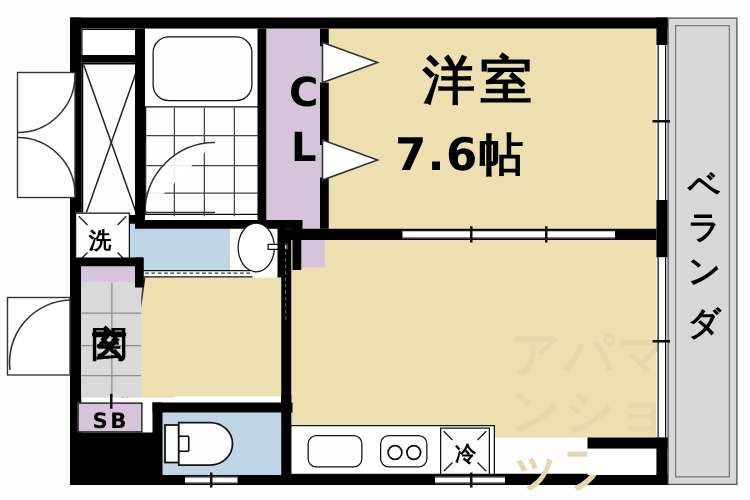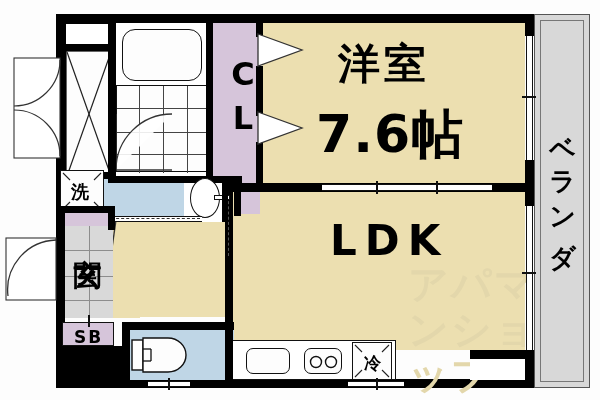--- a/index.html
+++ b/index.html
@@ -12,21 +12,21 @@
   .closet{background:#d6c5da;}
   .genkan{background:#d9d9d9;}
   .veranda{background:#d8d8d8;}
   .white{background:#ffffff;}
   
   .wall{background:#000000;}
   
   .lbl{position:absolute;color:#000;font-weight:bold;letter-spacing:1px;
        white-space:nowrap;font-family:"DejaVu Sans","Liberation Sans",sans-serif;}
   .lbl-room-name{font-size:42px;letter-spacing:4px;}
-  .lbl-room-size{font-size:52px;letter-spacing:1px;}
+  .lbl-room-size{font-size:36px;letter-spacing:1px;}
   .lbl-sm{font-size:15px;font-weight:bold;}
   .lbl-vert{writing-mode:vertical-rl;text-orientation:upright;font-size:26px;
             letter-spacing:6px;font-weight:bold;}
   
   .tub{border:1.6px solid #111;border-radius:13px;background:#fdfdfd;}
   .tile{background:#fdfdfd;}
   .sinkoval{border:1.6px solid #111;border-radius:50%;background:#fff;}
   svg{display:block;overflow:visible;}
   .box{border:1.4px solid #111;background:#fdfdfd;}
   .boxr{border:1.4px solid #111;background:#fdfdfd;border-radius:7px;}
@@ -134,21 +134,20 @@
 
   <div class="lbl lbl-room-name" style="left:338px;top:36px;">洋室</div>
   <div class="lbl lbl-room-size" style="left:316px;top:100px;">7.6帖</div>
 
   <div class="abs wall" style="left:232px;top:183px;width:293px;height:9px;"></div>
 
   <div class="abs slider" style="left:322px;top:184px;width:170px;height:7px;"></div>
   <div class="sl-tick abs" style="left:376px;top:181px;height:13px;"></div>
   <div class="sl-tick abs" style="left:436px;top:181px;height:13px;"></div>
 
-  <div class="lbl lbl-room-name" style="left:330px;top:216px;letter-spacing:8px;">LDK</div>
 
   <div class="wm" style="left:408px;top:262px;width:160px;line-height:45px;">
     <span style="display:block;word-break:break-all;">アパマンショップ</span>
   </div>
 
   <div class="abs white" style="left:232px;top:340px;width:164px;height:40px;border:1.4px solid #111;"></div>
   <div class="abs boxr" style="left:246px;top:348px;width:44px;height:26px;"></div>
   <div class="abs boxr" style="left:304px;top:348px;width:38px;height:26px;"></div>
   <svg class="abs" style="left:308px;top:354px;width:32px;height:16px;">
     <circle cx="8" cy="8" r="5.5" fill="#fff" stroke="#111" stroke-width="1.4"></circle>

